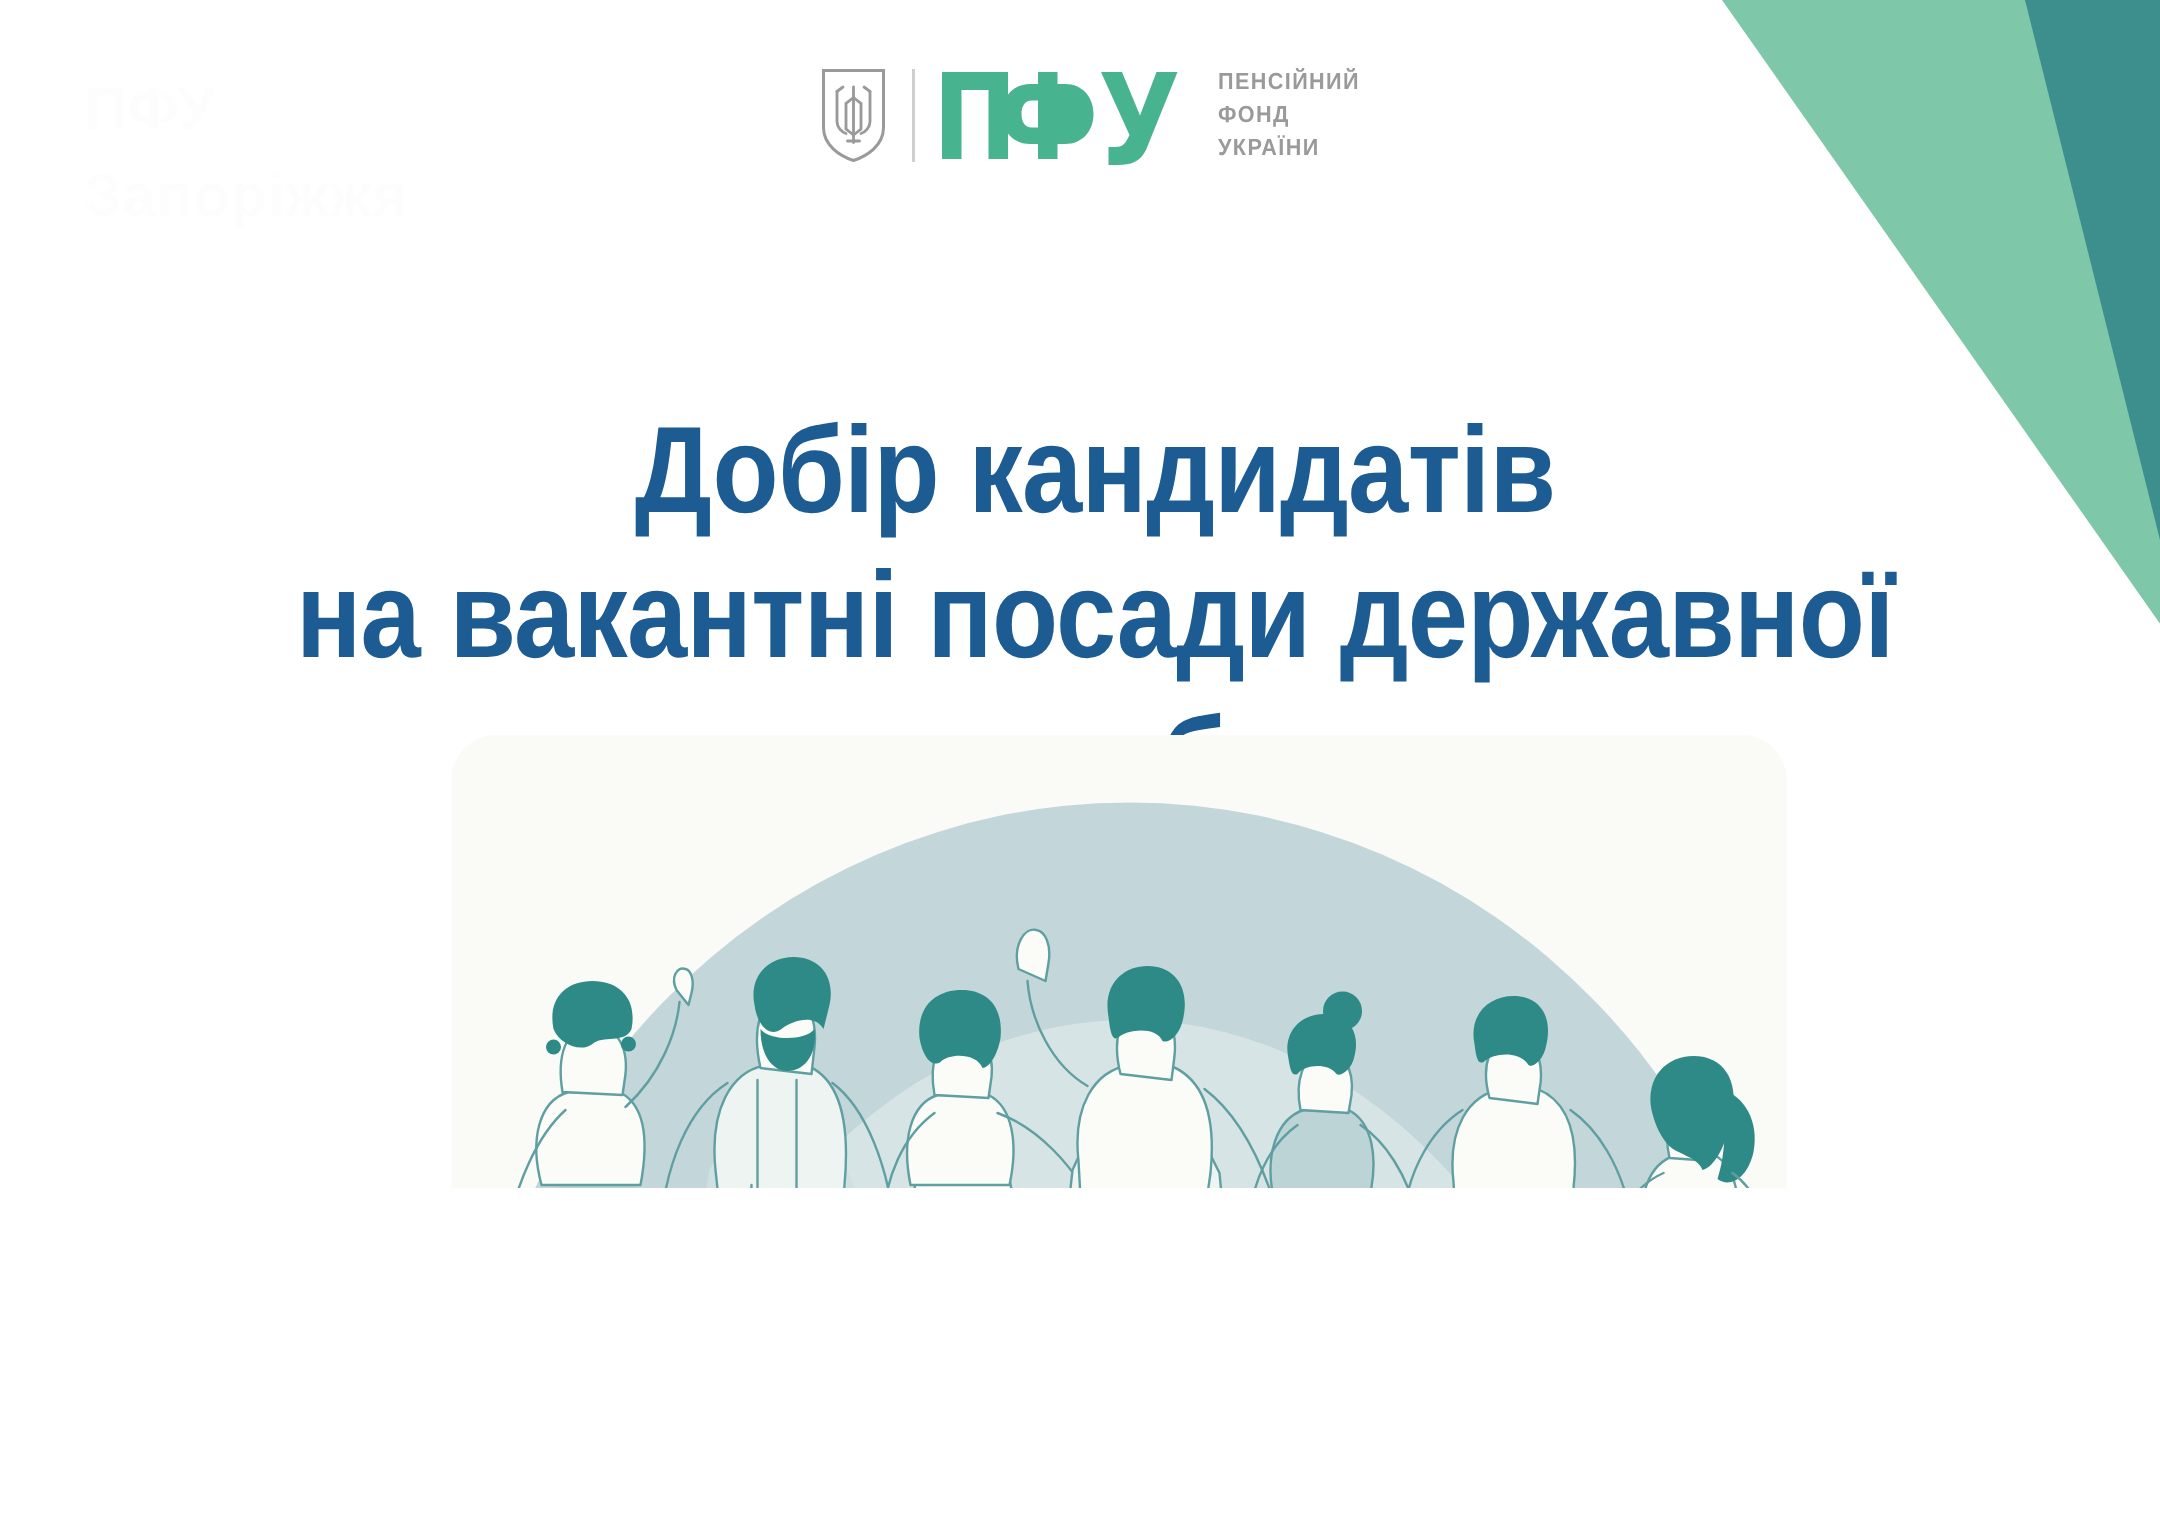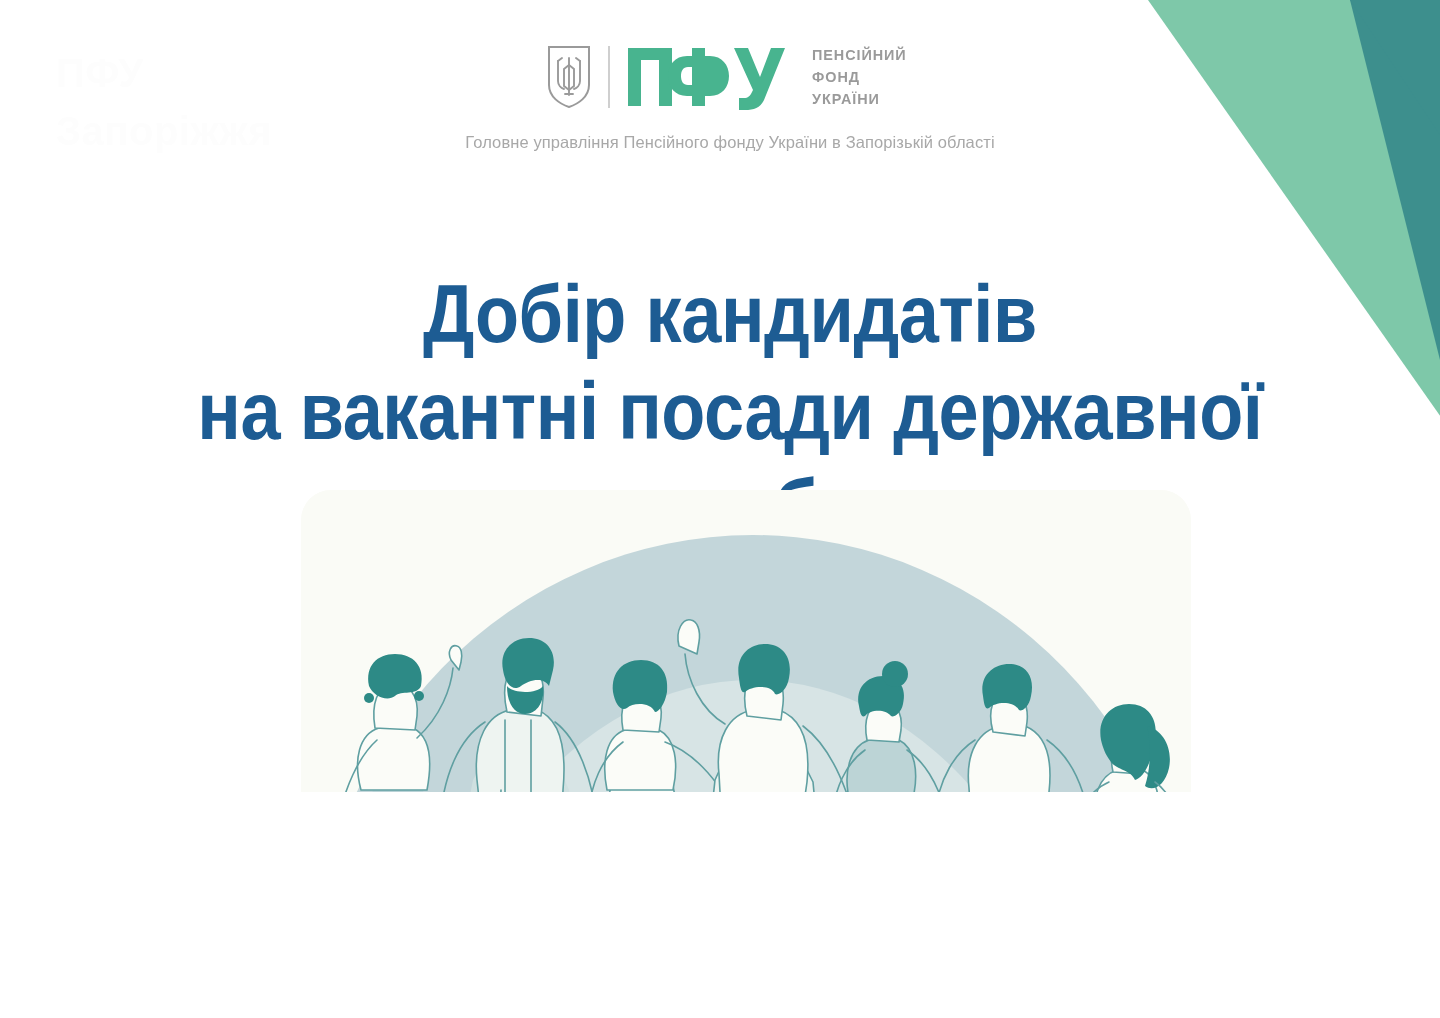--- a/index.html
+++ b/index.html
@@ -197,21 +197,20 @@
         </svg>
       </span>
 
       <span class="pfu-words">
         <span>ПЕНСІЙНИЙ</span>
         <span>ФОНД</span>
         <span>УКРАЇНИ</span>
       </span>
     </div>
 
-    <div class="subtitle">Головне управління Пенсійного фонду України в Запорізькій області</div>
   </div>
 
   <div class="headline">
     <span class="l1">Добір кандидатів</span>
     <span class="l2">на вакантні посади державної служби</span>
   </div>
 
   <div class="illus-card">
     <svg viewBox="0 0 890 458" aria-hidden="true">
       <defs>

